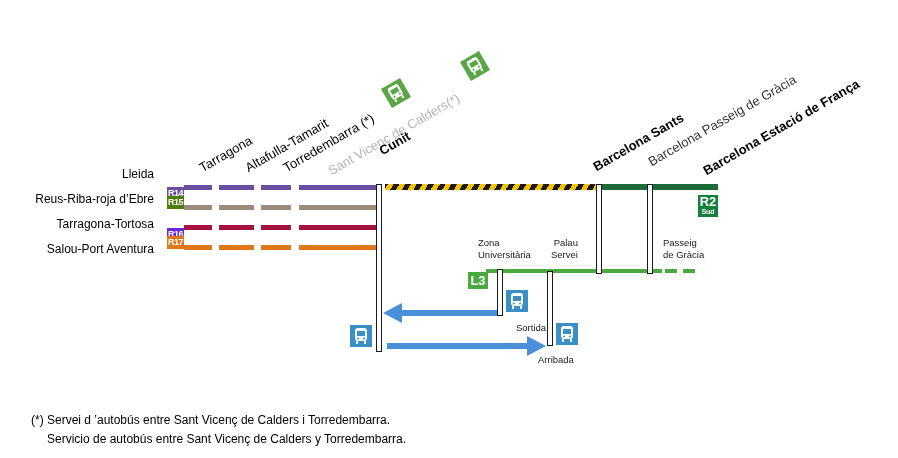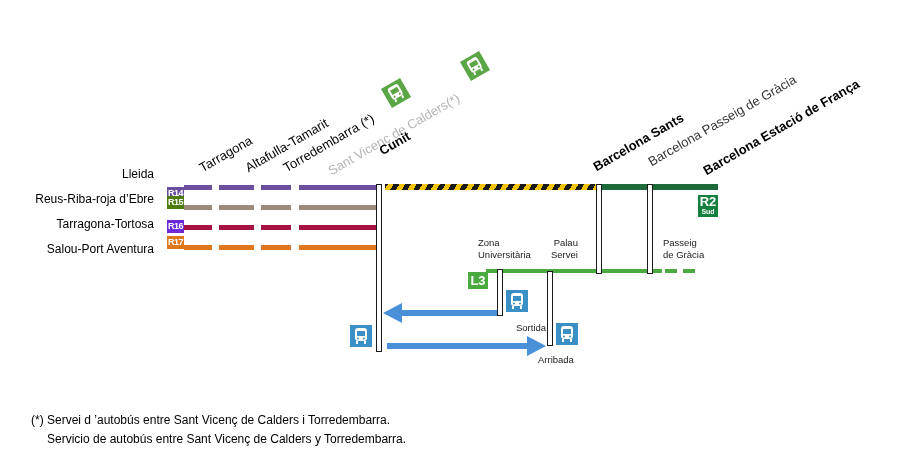--- a/index.html
+++ b/index.html
@@ -38,21 +38,21 @@
 </head>
 <body>
 
 <div class="origin-label" style="top:167px;">Lleida</div>
 <div class="origin-label" style="top:192px;">Reus-Riba-roja d’Ebre</div>
 <div class="origin-label" style="top:217px;">Tarragona-Tortosa</div>
 <div class="origin-label" style="top:242px;">Salou-Port Aventura</div>
 
 <div class="badge" style="top:187px;background:#6a4f9e;">R14</div>
 <div class="badge" style="top:196px;background:#4d7c0f;">R15</div>
-<div class="badge" style="top:220px;background:#6d28d9;">R16</div>
+<div class="badge" style="top:228px;background:#6d28d9;">R16</div>
 <div class="badge" style="top:236px;background:#e0771a;">R17</div>
 
 <div id="tracks">
     <div class="seg" style="left: 184px; width: 28px; top: 185px; background: rgb(106, 79, 158);"></div>
     <div class="seg" style="left: 219px; width: 35px; top: 185px; background: rgb(106, 79, 158);"></div>
     <div class="seg" style="left: 261px; width: 30px; top: 185px; background: rgb(106, 79, 158);"></div>
     <div class="seg" style="left: 299px; width: 77px; top: 185px; background: rgb(106, 79, 158);"></div>
     <div class="seg" style="left: 184px; width: 28px; top: 205px; background: rgb(156, 139, 122);"></div>
     <div class="seg" style="left: 219px; width: 35px; top: 205px; background: rgb(156, 139, 122);"></div>
     <div class="seg" style="left: 261px; width: 30px; top: 205px; background: rgb(156, 139, 122);"></div>

